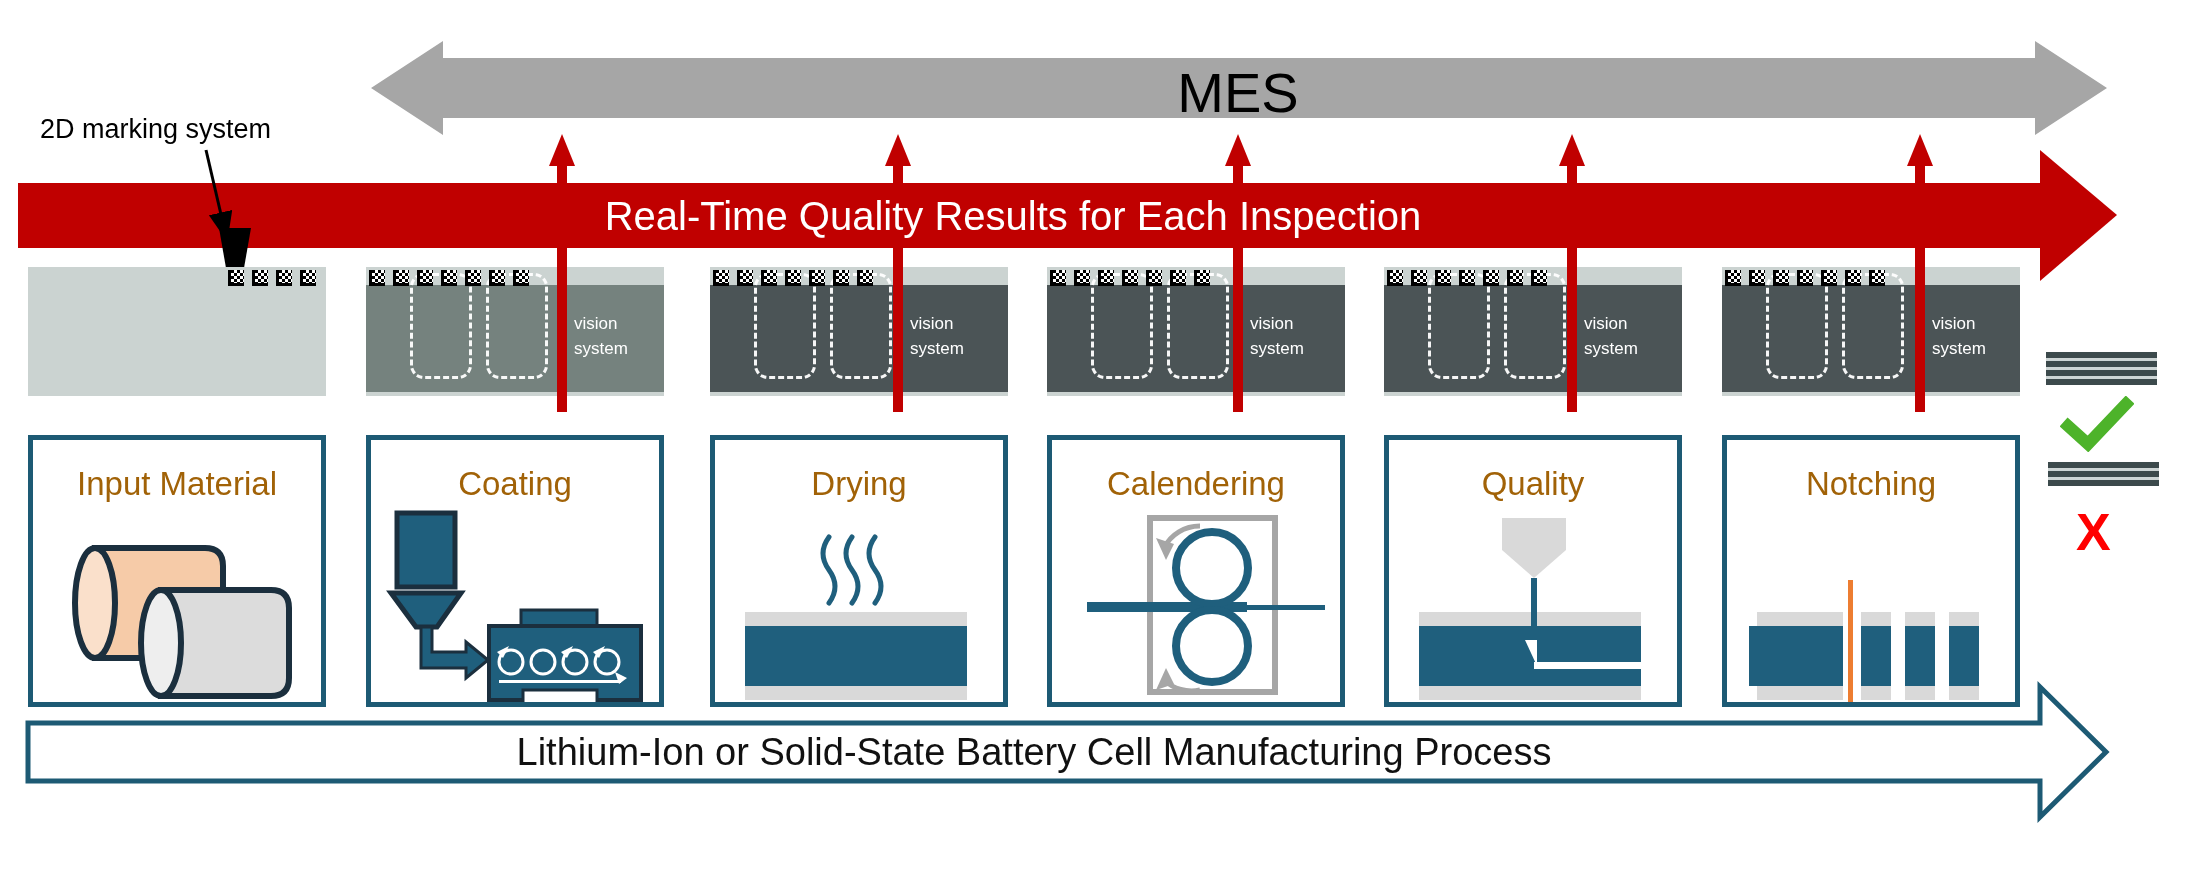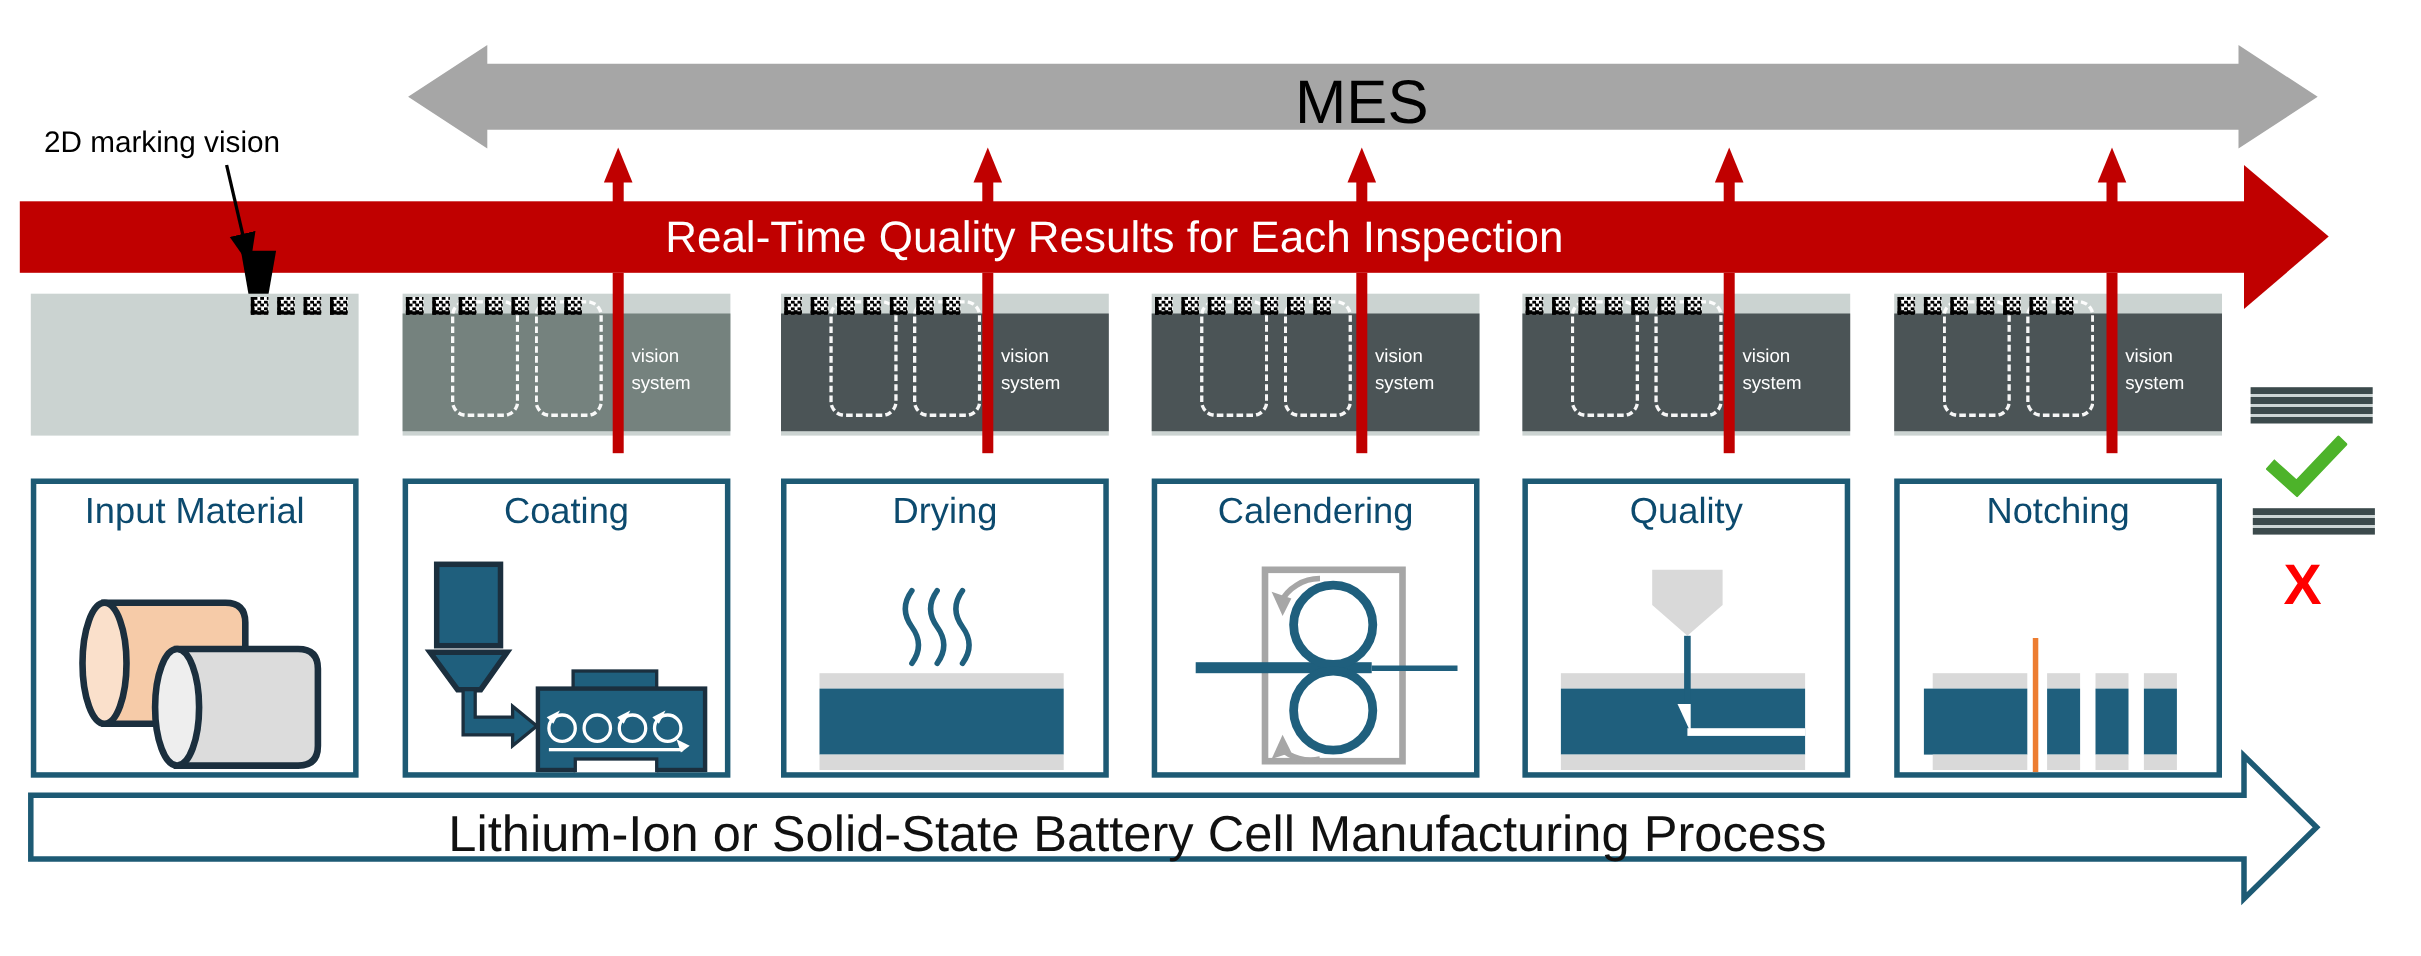--- a/index.html
+++ b/index.html
@@ -13,41 +13,41 @@
   body{font-family:"Liberation Sans", sans-serif;}
   #stage{position:relative;width:2201px;height:869px;background:#fff;overflow:hidden;}
   svg.layer{position:absolute;left:0;top:0;pointer-events:none;}
   .z1{z-index:1}.z3{z-index:3}
 
   
   .abs{position:absolute;}
   #marking-label{left:40px;top:114px;font-size:27px;color:var(--text-black);z-index:2;}
   #mes-label{left:1138px;top:60px;width:200px;text-align:center;font-size:56px;color:var(--text-black);z-index:2;}
   #quality-label{left:18px;top:194px;width:1990px;text-align:center;font-size:40px;color:var(--text-white);z-index:2;}
-  #bottom-label{left:28px;top:731px;width:2012px;text-align:center;font-size:46px;color:#111;z-index:2;}
+  #bottom-label{left:28px;top:731px;width:2012px;text-align:center;font-size:38px;color:#111;z-index:2;}
 
   
   .strip{position:absolute;top:267px;width:298px;height:129px;background:var(--strip-light);z-index:2;}
   .strip .band{position:absolute;left:0;top:18px;width:298px;height:107px;background:var(--strip-dark);}
   .strip.coating .band{background:var(--strip-coating);}
   .strip .dashed{position:absolute;top:6px;width:62px;height:106px;box-sizing:border-box;
     border:3px dashed rgba(255,255,255,.95);border-radius:14px;}
   .strip .dashed.r1{left:44px}.strip .dashed.r2{left:120px}
   .strip .vision{position:absolute;top:44px;color:var(--text-white);font-size:17px;line-height:25px;}
   .dm-row{position:absolute;left:0;top:3px;width:298px;height:18px;}
   .dm{position:absolute;top:0;width:16px;height:16px;
       background:
         linear-gradient(#000,#000) left/3px 100% no-repeat,
         linear-gradient(#000,#000) bottom/100% 3px no-repeat,
         conic-gradient(#000 25%,#fff 0 50%,#000 0 75%,#fff 0) 0 0/6px 6px;}
 
   
   .pbox{position:absolute;top:435px;width:298px;height:272px;box-sizing:border-box;background:#fff;
         border:5px solid var(--teal-dark);z-index:2;}
-  .ptitle{margin-top:5px;text-align:center;font-size:33px;color:#0c4a6e;}
+  .ptitle{margin-top:25px;text-align:center;font-size:33px;color:#a16207;}
   .picon{position:absolute;left:0;top:0;width:288px;height:262px;}
 
   
   .sheet-stack{position:absolute;width:111px;z-index:2;
     background:repeating-linear-gradient(to bottom,var(--sheet-dark) 0 6px,var(--sheet-light) 6px 9px);}
   #stack-ok{left:2046px;top:352px;height:33px;}
   #stack-bad{left:2048px;top:462px;height:24px;}
   #check-icon{position:absolute;left:2060px;top:396px;z-index:2;}
   #cross-label{left:2076px;top:502px;font-size:52px;font-weight:bold;color:var(--cross-red);z-index:2;}
 
@@ -110,21 +110,21 @@
         <rect class="f-red" x="1567" y="160" width="10" height="24"></rect>
       <rect class="f-red" x="1567" y="248" width="10" height="164"></rect>
     </g>
     <g>
       <polygon class="f-red" points="1907,166 1920,134 1933,166"></polygon>
         <rect class="f-red" x="1915" y="160" width="10" height="24"></rect>
       <rect class="f-red" x="1915" y="248" width="10" height="164"></rect>
     </g>
   </svg>
 
-  <div class="abs" id="marking-label">2D marking vision</div>
+  <div class="abs" id="marking-label">2D marking system</div>
   <div class="abs" id="mes-label">MES</div>
   <div class="abs" id="quality-label">Real-Time Quality Results for Each Inspection</div>
   <div class="abs" id="bottom-label">Lithium-Ion or Solid-State Battery Cell Manufacturing Process</div>
 
   <div class="strip" style="left:28px">
     <div class="dm-row">
         <div class="dm" style="left: 200px;"></div>
         <div class="dm" style="left: 224px;"></div>
         <div class="dm" style="left: 248px;"></div>
         <div class="dm" style="left: 272px;"></div>

